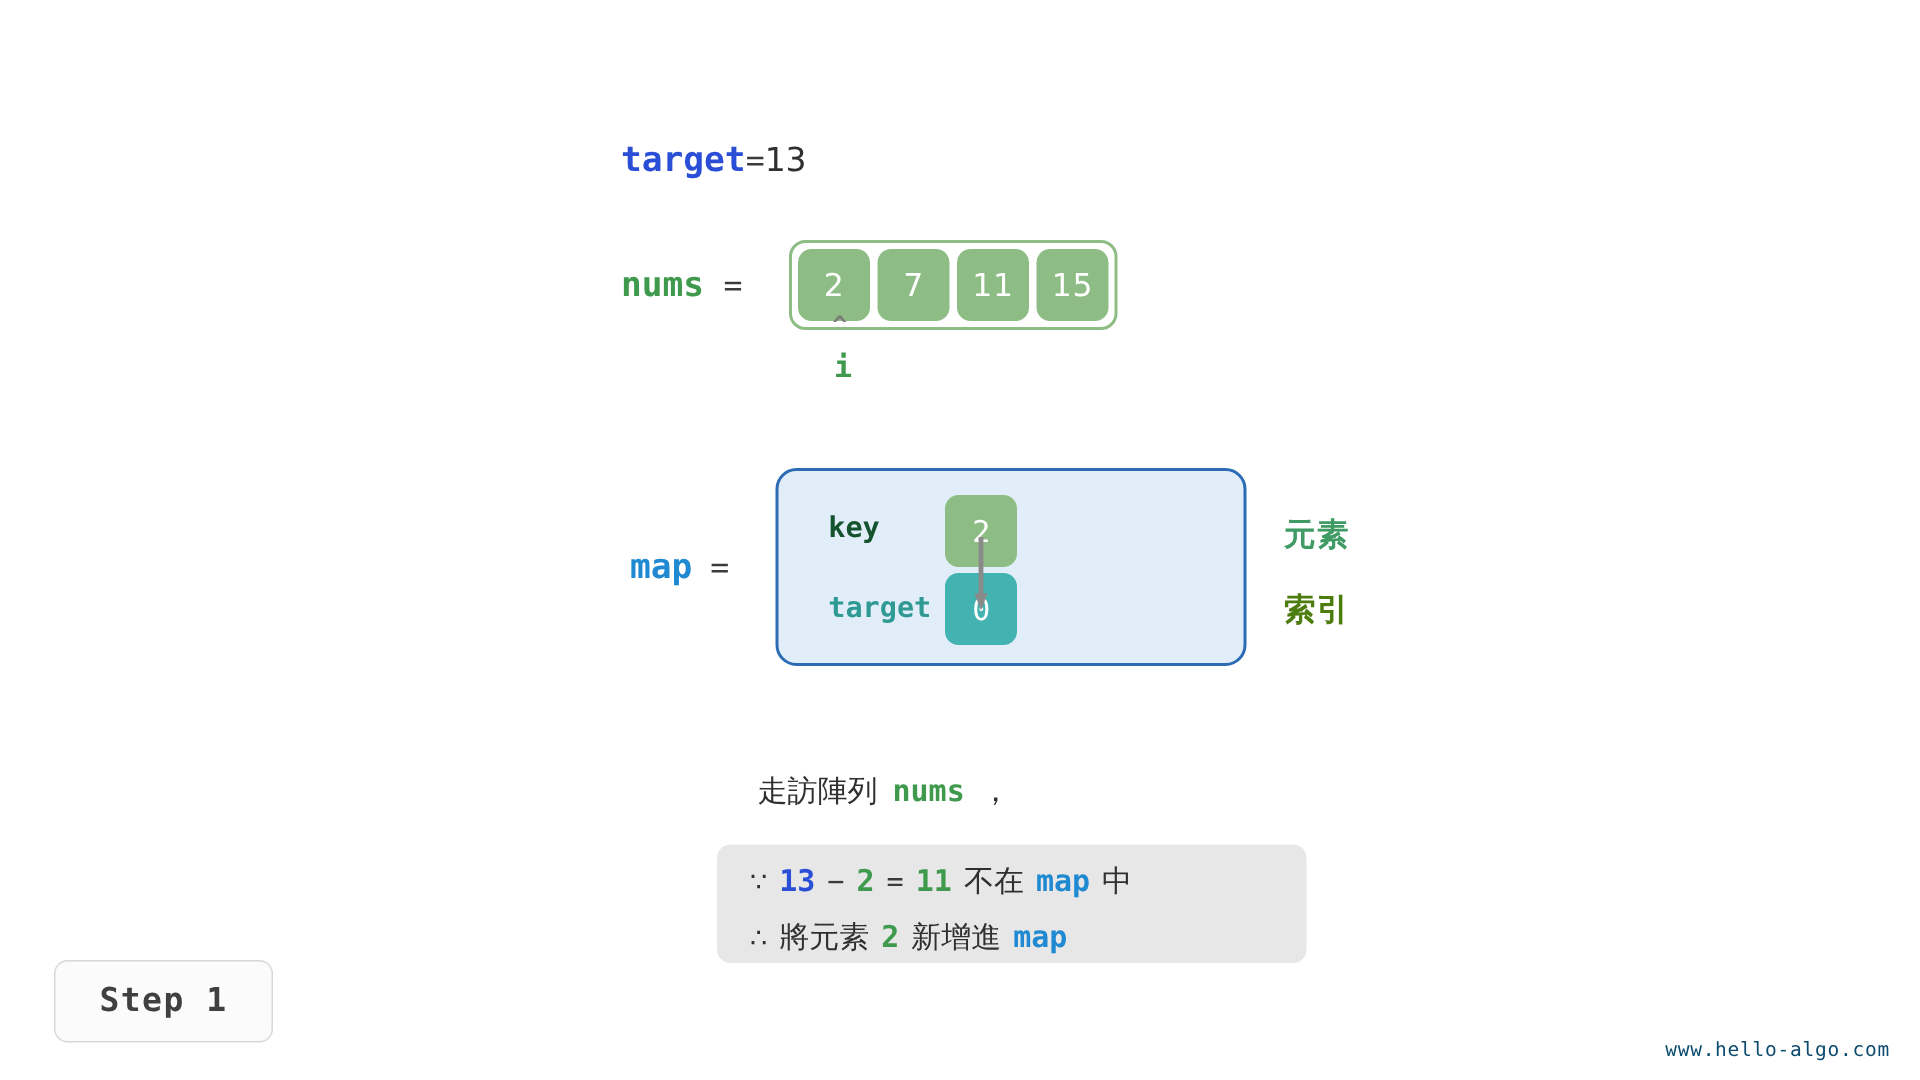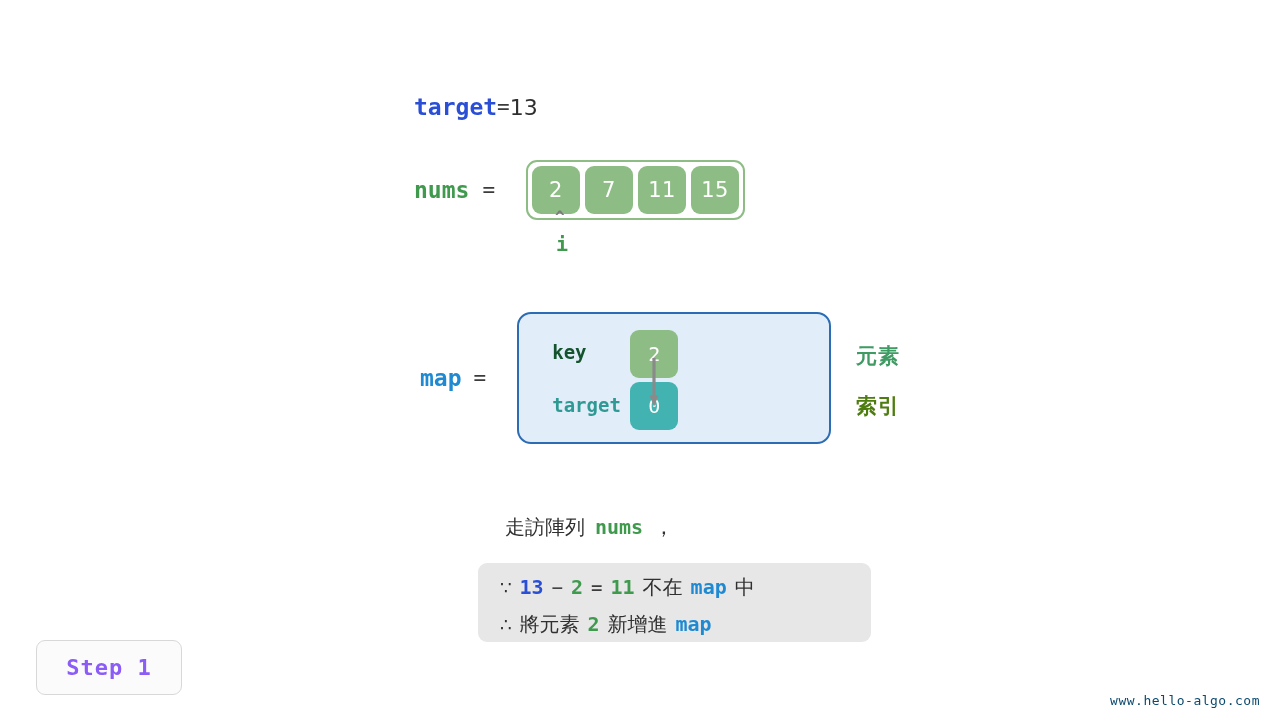--- a/index.html
+++ b/index.html
@@ -269,21 +269,21 @@
     height: 53px;
     border: 1.5px solid #d8d8d8;
     border-radius: 9px;
     background: #fbfbfb;
     display: flex;
     align-items: center;
     justify-content: center;
     font-family: "DejaVu Sans Mono", monospace;
     font-weight: bold;
     font-size: 22px;
-    color: #8b5cf6;
+    color: #404040;
     letter-spacing: 1px;
   }
 
   
   #watermark {
     right: 20px;
     bottom: 12px;
     font-family: "DejaVu Sans Mono", monospace;
     font-size: 13px;
     color: #0c4a6e;

